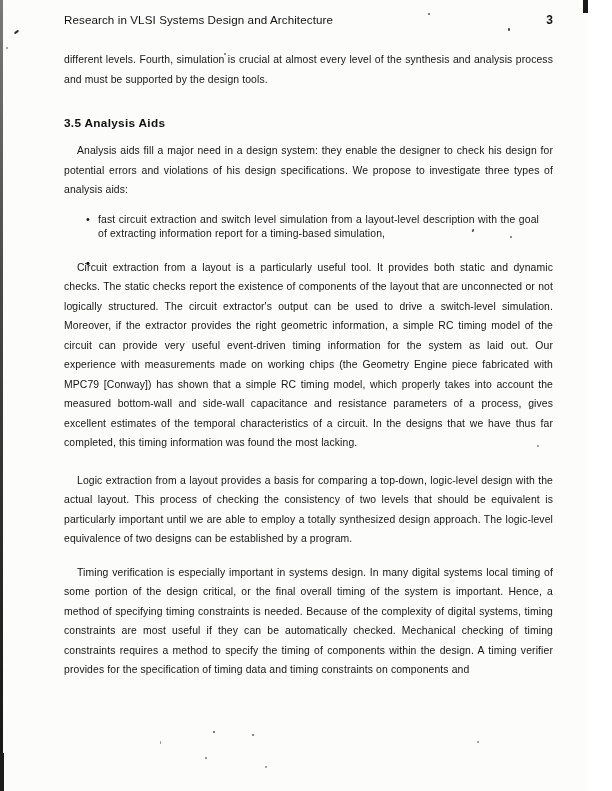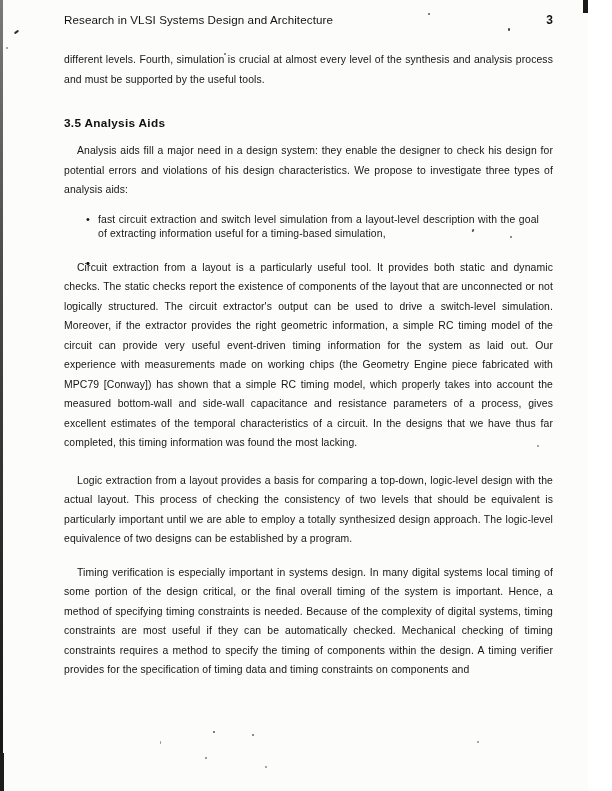--- a/index.html
+++ b/index.html
@@ -57,30 +57,30 @@
 
 <div class="page">
 
   <div class="content">
 
     <div class="header">
       <span class="running-title">Research in VLSI Systems Design and Architecture</span>
       <span class="page-number">3</span>
     </div>
 
-    <div class="bodytext p-intro">different levels. Fourth, simulation is crucial at almost every level of the synthesis and analysis process and must be supported by the useful tools.</div>
+    <div class="bodytext p-intro">different levels. Fourth, simulation is crucial at almost every level of the synthesis and analysis process and must be supported by the design tools.</div>
 
     <div class="h-section">3.5 Analysis Aids</div>
 
-    <div class="bodytext indent p-analysis">Analysis aids fill a major need in a design system: they enable the designer to check his design for potential errors and violations of his design characteristics. We propose to investigate three types of analysis aids:</div>
+    <div class="bodytext indent p-analysis">Analysis aids fill a major need in a design system: they enable the designer to check his design for potential errors and violations of his design specifications. We propose to investigate three types of analysis aids:</div>
 
     <ul class="bullets">
       <li>
         <span class="bullet-glyph">•</span>
-        <span>fast circuit extraction and switch level simulation from a layout-level description with the goal of extracting information useful for a timing-based simulation,</span>
+        <span>fast circuit extraction and switch level simulation from a layout-level description with the goal of extracting information report for a timing-based simulation,</span>
       </li>
       <li>
         <span class="bullet-glyph">•</span>
       </li>
       <li>
         <span class="bullet-glyph">•</span>
       </li>
     </ul>
 
     <div class="bodytext indent p-circuit">Circuit extraction from a layout is a particularly useful tool. It provides both static and dynamic checks. The static checks report the existence of components of the layout that are unconnected or not logically structured. The circuit extractor's output can be used to drive a switch-level simulation. Moreover, if the extractor provides the right geometric information, a simple RC timing model of the circuit can provide very useful event-driven timing information for the system as laid out. Our experience with measurements made on working chips (the Geometry Engine piece fabricated with MPC79 [Conway]) has shown that a simple RC timing model, which properly takes into account the measured bottom-wall and side-wall capacitance and resistance parameters of a process, gives excellent estimates of the temporal characteristics of a circuit. In the designs that we have thus far completed, this timing information was found the most lacking.</div>

